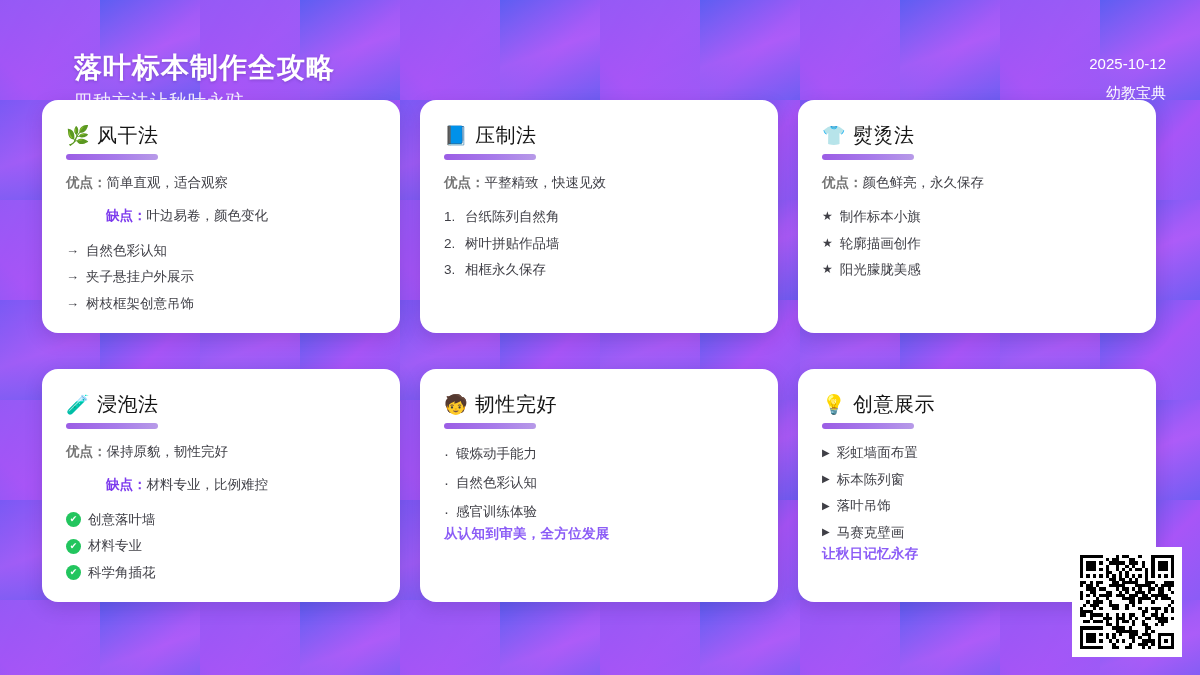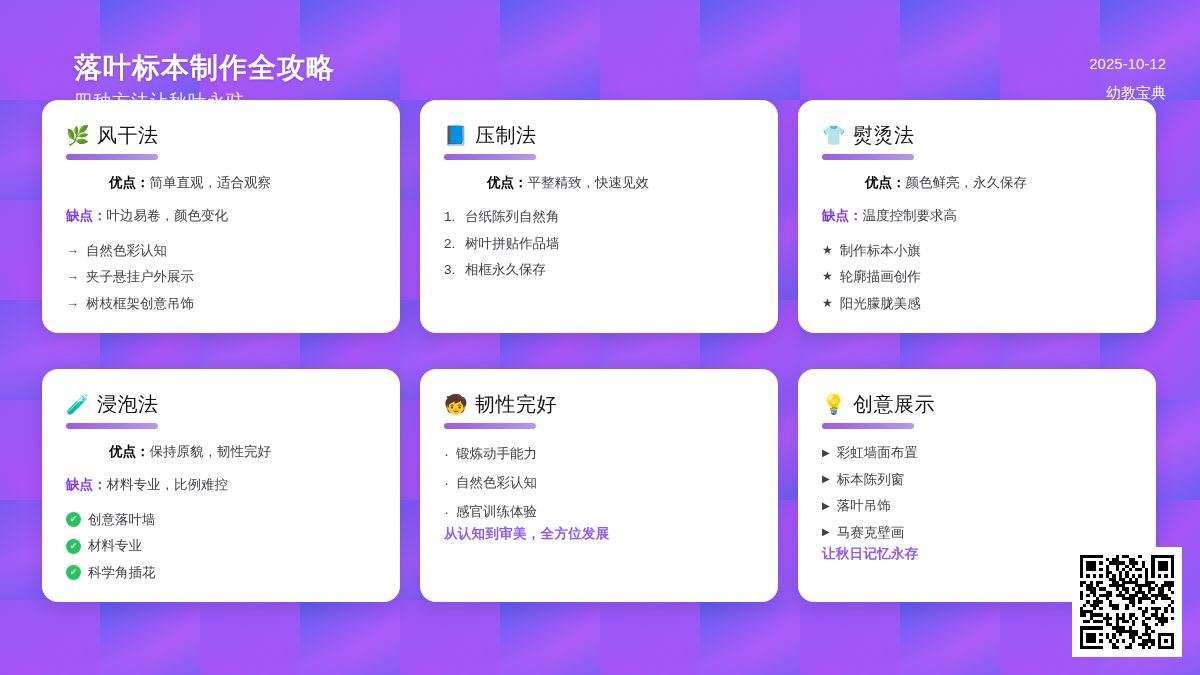--- a/index.html
+++ b/index.html
@@ -76,22 +76,22 @@
   .card-head { display:flex; align-items:center; gap:9px; }
   .card-icon { font-size:19px; line-height:1; width:22px; text-align:center; }
   .card-title { font-size:20px; font-weight:normal; color:#151515; letter-spacing:.5px; }
   .underline {
     height:6px; border-radius:4px; margin-top:5px; width:92px;
     background:linear-gradient(90deg,#9b5de5 0%,#a77bea 55%,#b79ae8 100%);
   }
 
   .kv { margin-top:13px; font-size:13.5px; line-height:1.5; color:#3a3a3a; }
   .kv .k { font-weight:bold; }
-  .kv.pro .k { color:#000000;margin-left:43px; }
-  .kv.con .k { color:#7c3aed; }
+  .kv.pro .k { color:#737373; }
+  .kv.con .k { color:#7c3aed;margin-left:40px; }
   .kv .v { color:#3f3f46; }
 
   .list { margin-top:14px; display:flex; flex-direction:column; gap:7px; }
   .list .li {
     font-size:13.5px; color:#3f3f46; line-height:1.45;
     display:flex; align-items:center; gap:7px;
   }
   .li .bullet { color:#3f3f46; flex:0 0 auto; }
   .li .bullet.check {
     width:15px; height:15px; border-radius:50%;
@@ -182,21 +182,20 @@
         </div>
       </div>
     </div>
     <div class="card">
       <div class="card-head">
         <span class="card-icon">👕</span>
         <span class="card-title">熨烫法</span>
       </div>
       <div class="underline"></div>
       <div class="kv pro"><span class="k">优点：</span><span class="v">颜色鲜亮，永久保存</span></div>
-      <div class="kv con"><span class="k">缺点：</span><span class="v">温度控制要求高</span></div>
       <div class="list">
         <div class="li">
           <span class="bullet star">★</span>
           <span>制作标本小旗</span>
         </div>
         <div class="li">
           <span class="bullet star">★</span>
           <span>轮廓描画创作</span>
         </div>
         <div class="li">

